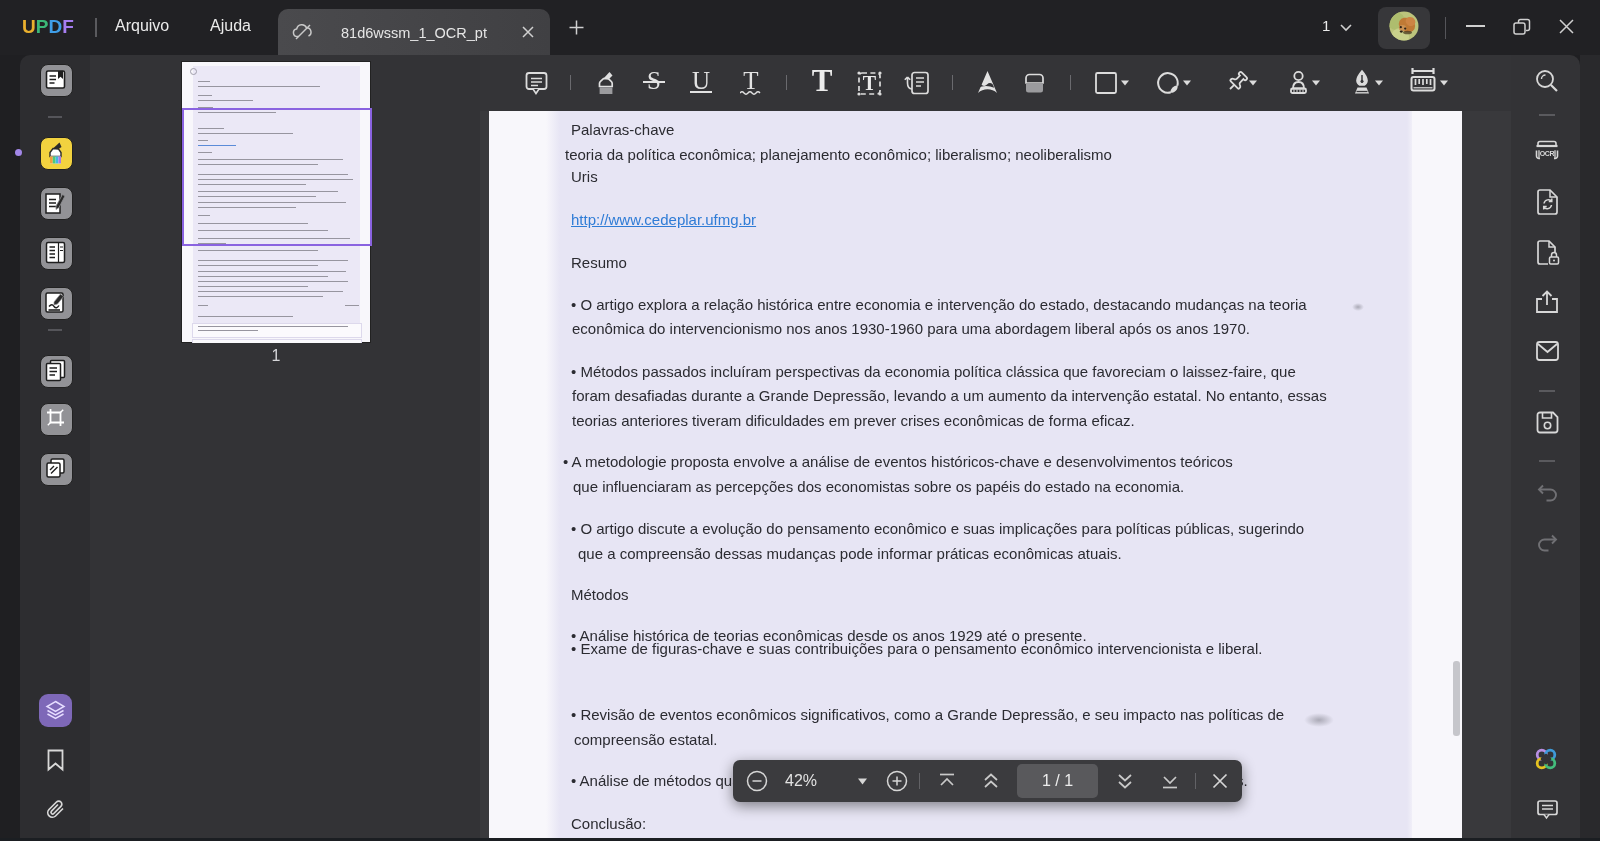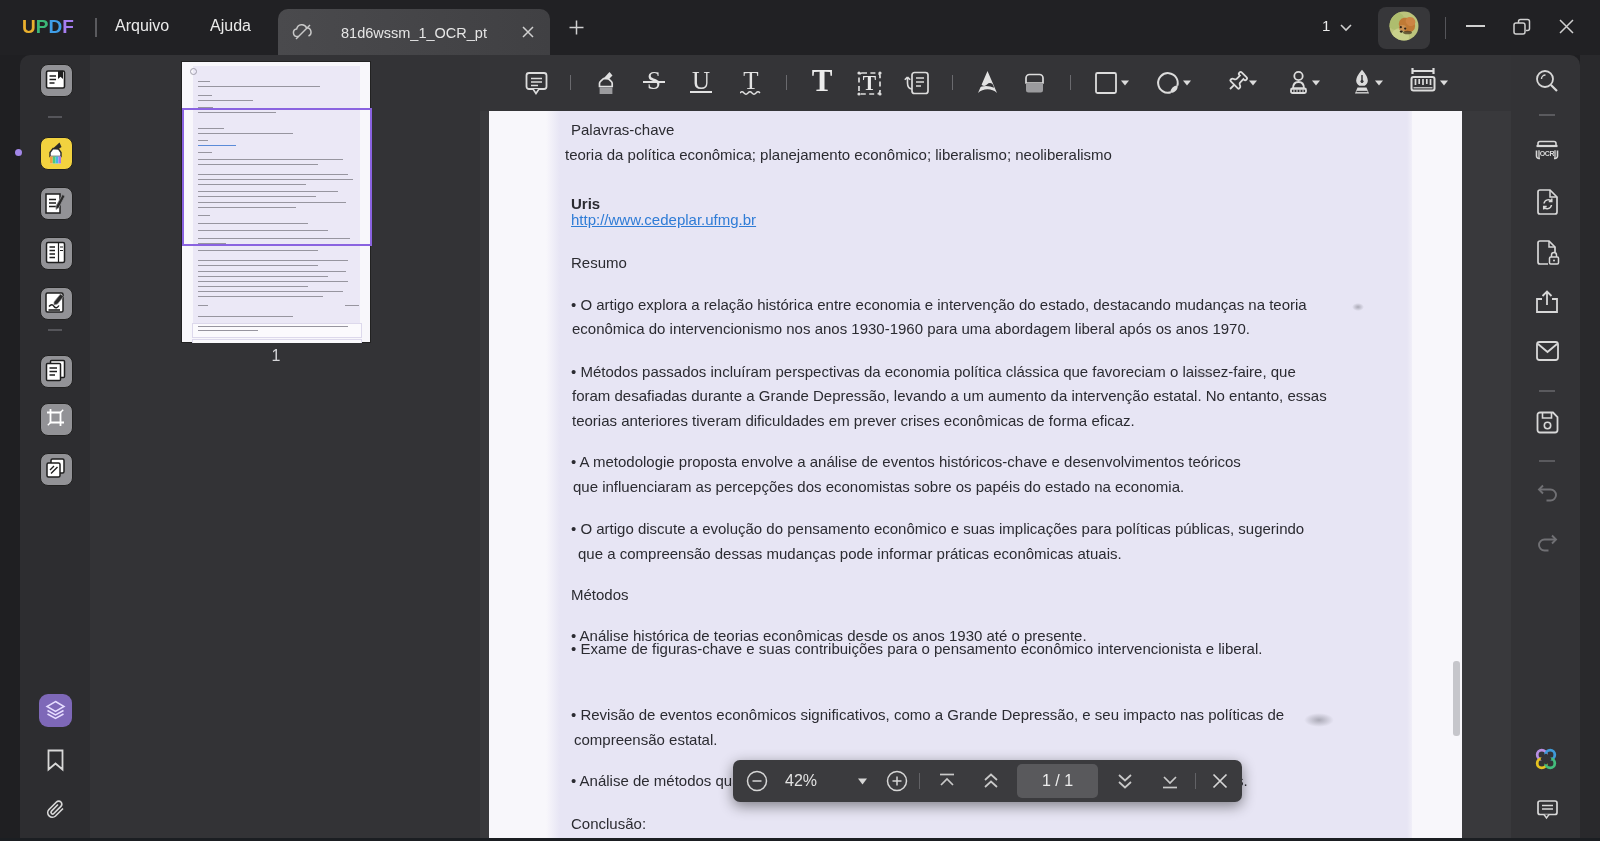--- a/index.html
+++ b/index.html
@@ -293,34 +293,34 @@
     </svg>
 </div>
 <div id="docarea">
   <div id="pagewrap"></div>
 </div>
 <div id="page">
   <div id="lav"></div>
   <div id="doctext">
   <div class="tl" style="left:82px;top:10.5px">Palavras-chave</div>
   <div class="tl" style="left:76px;top:35.5px">teoria da política econômica; planejamento econômico; liberalismo; neoliberalismo</div>
-  <div class="tl" style="left:82px;top:85px;font-weight:bold">Uris</div>
+  <div class="tl" style="left:82px;top:58px;font-weight:normal">Uris</div>
   <div class="tl" style="left:82px;top:100.5px;color:#2f7cd6;text-decoration:underline">http://www.cedeplar.ufmg.br</div>
   <div class="tl" style="left:82px;top:143.5px">Resumo</div>
   <div class="tl" style="left:82px;top:185.5px">• O artigo explora a relação histórica entre economia e intervenção do estado, destacando mudanças na teoria</div>
   <div class="tl" style="left:83px;top:210px">econômica do intervencionismo nos anos 1930-1960 para uma abordagem liberal após os anos 1970.</div>
   <div class="tl" style="left:82px;top:253px">• Métodos passados incluíram perspectivas da economia política clássica que favoreciam o laissez-faire, que</div>
   <div class="tl" style="left:83px;top:276.5px">foram desafiadas durante a Grande Depressão, levando a um aumento da intervenção estatal. No entanto, essas</div>
   <div class="tl" style="left:83px;top:301.5px">teorias anteriores tiveram dificuldades em prever crises econômicas de forma eficaz.</div>
-  <div class="tl" style="left:82px;top:342.5px">• A metodologie proposta envolve a análise de eventos históricos-chave e desenvolvimentos teóricos</div>
+  <div class="tl" style="left:74px;top:342.5px">• A metodologie proposta envolve a análise de eventos históricos-chave e desenvolvimentos teóricos</div>
   <div class="tl" style="left:84px;top:368px">que influenciaram as percepções dos economistas sobre os papéis do estado na economia.</div>
   <div class="tl" style="left:82px;top:410px">• O artigo discute a evolução do pensamento econômico e suas implicações para políticas públicas, sugerindo</div>
   <div class="tl" style="left:89px;top:435px">que a compreensão dessas mudanças pode informar práticas econômicas atuais.</div>
   <div class="tl" style="left:82px;top:475.5px">Métodos</div>
-  <div class="tl" style="left:82px;top:516.5px">• Análise histórica de teorias econômicas desde os anos 1930 até o presente.</div>
+  <div class="tl" style="left:82px;top:516.5px">• Análise histórica de teorias econômicas desde os anos 1929 até o presente.</div>
   <div class="tl" style="left:82px;top:530px">• Exame de figuras-chave e suas contribuições para o pensamento econômico intervencionista e liberal.</div>
   <div class="tl" style="left:82px;top:596px">• Revisão de eventos econômicos significativos, como a Grande Depressão, e seu impacto nas políticas de</div>
   <div class="tl" style="left:85px;top:620.5px">compreensão estatal.</div>
   <div class="tl" style="left:82px;top:662px">• Análise de métodos quantitativos e qualitativos para avaliar mudanças nas políticas econômica</div>
       <div class="tl" style="left:747px;top:662px">s.</div>
   <div class="tl" style="left:82px;top:704.5px">Conclusão:</div>
   </div>
   <div class="abs" style="left:964px;top:550px;width:7px;height:75px;background:#c6c6cb;border-radius:3px"></div>
   <div class="abs" style="left:863px;top:192px;width:12px;height:8px;background:radial-gradient(ellipse,rgba(120,120,130,.55),rgba(120,120,130,0) 70%)"></div>
   <div class="abs" style="left:815px;top:602px;width:30px;height:14px;background:radial-gradient(ellipse,rgba(110,110,120,.5),rgba(110,110,120,0) 70%)"></div>

